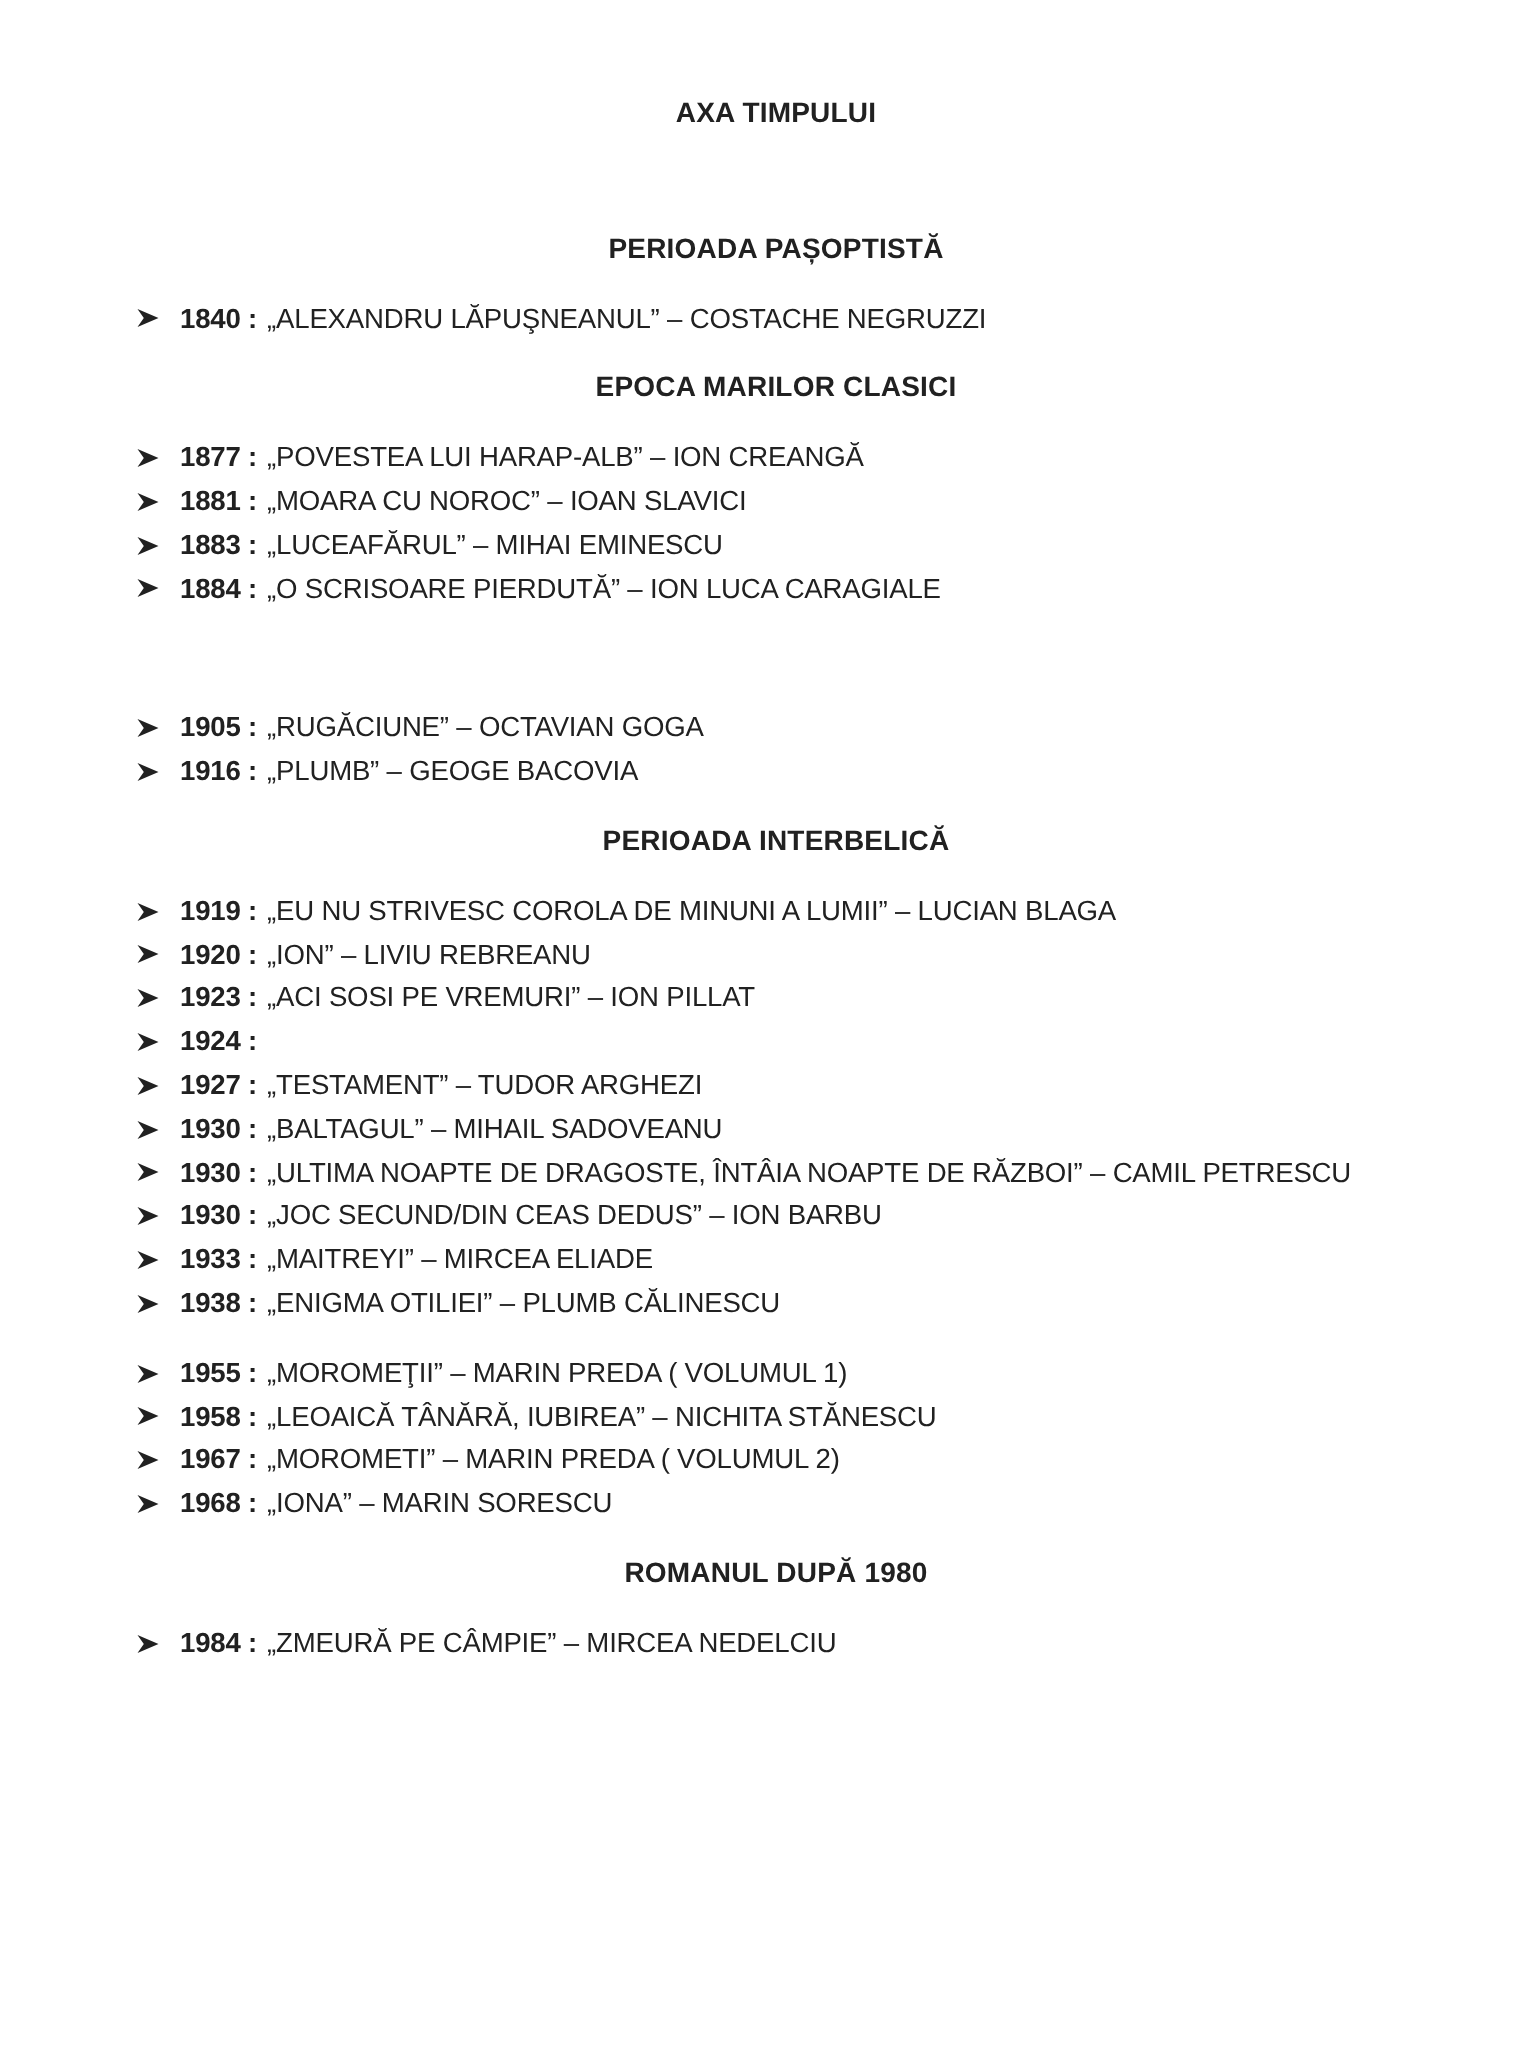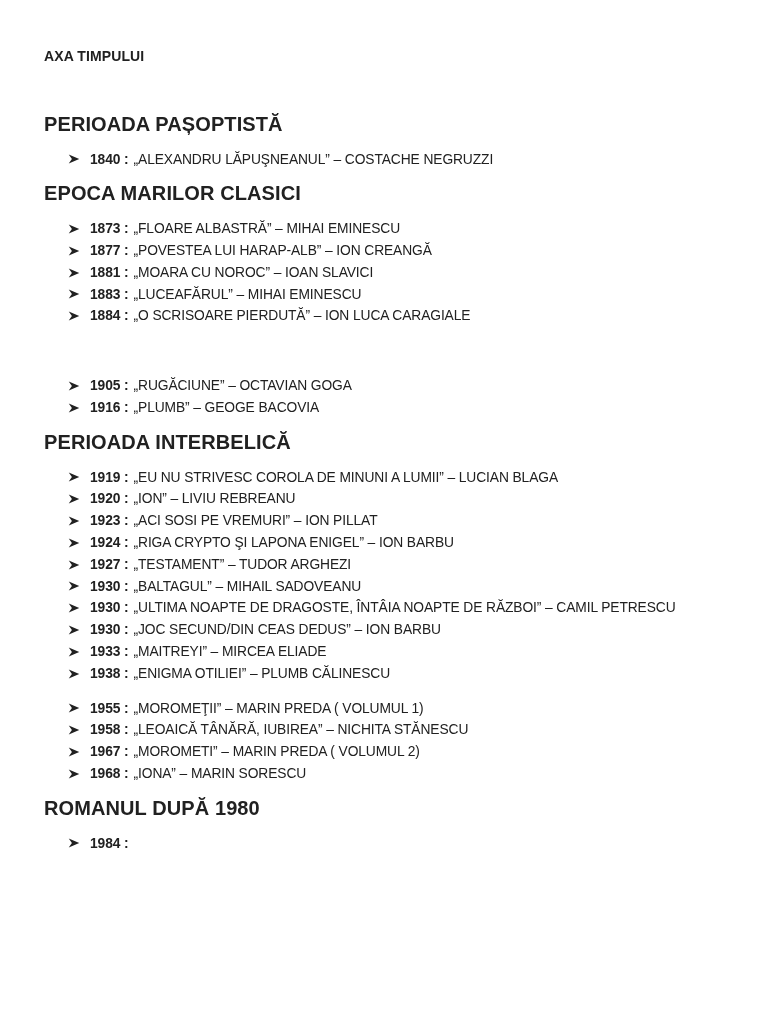--- a/index.html
+++ b/index.html
@@ -12,33 +12,34 @@
     width: 768px;
     height: 1024px;
     background: #ffffff;
     overflow: hidden;
     font-family: "Liberation Sans", sans-serif;
     color: #212121;
     box-sizing: border-box;
   }
   .content {
     padding: 46px 36px 0 44px;
+    text-align: center;
   }
   .doc-title {
     font-size: 14px;
     font-weight: bold;
     line-height: 21.8px;
     margin: 0 0 46px 0;
     letter-spacing: 0.1px;
   }
   .section {
     margin-bottom: 13px;
   }
   .section-heading {
-    font-size: 20px;
+    font-size: 14px;
     font-weight: bold;
     line-height: 21.8px;
     margin: 0 0 13px 0;
     letter-spacing: 0.1px;
   }
   .group + .group {
     margin-top: 48px;
   }
   .item {
     display: flex;
@@ -86,29 +87,20 @@
     <span class="entry">„ALEXANDRU LĂPUŞNEANUL” – COSTACHE NEGRUZZI</span>
   </div>
 </div>
           </div>
   </section>
 
   <section class="section">
     <h2 class="section-heading">EPOCA MARILOR CLASICI</h2>
     <div class="groups">
             <div class="group">
-  <div class="item">
-    <span class="bullet">
-      <svg width="12" height="12" viewBox="0 0 16 16" aria-hidden="true">
-        <path d="M1 2 L15 8 L1 14 L5.2 8 Z" fill="#212121"></path>
-      </svg>
-    </span>
-    <span class="year">1873 :</span>
-    <span class="entry">„FLOARE ALBASTRĂ” – MIHAI EMINESCU</span>
-  </div>
 
   <div class="item">
     <span class="bullet">
       <svg width="12" height="12" viewBox="0 0 16 16" aria-hidden="true">
         <path d="M1 2 L15 8 L1 14 L5.2 8 Z" fill="#212121"></path>
       </svg>
     </span>
     <span class="year">1877 :</span>
     <span class="entry">„POVESTEA LUI HARAP-ALB” – ION CREANGĂ</span>
   </div>
@@ -201,21 +193,20 @@
     <span class="entry">„ACI SOSI PE VREMURI” – ION PILLAT</span>
   </div>
 
   <div class="item">
     <span class="bullet">
       <svg width="12" height="12" viewBox="0 0 16 16" aria-hidden="true">
         <path d="M1 2 L15 8 L1 14 L5.2 8 Z" fill="#212121"></path>
       </svg>
     </span>
     <span class="year">1924 :</span>
-    <span class="entry">„RIGA CRYPTO ŞI LAPONA ENIGEL” – ION BARBU</span>
   </div>
 
   <div class="item">
     <span class="bullet">
       <svg width="12" height="12" viewBox="0 0 16 16" aria-hidden="true">
         <path d="M1 2 L15 8 L1 14 L5.2 8 Z" fill="#212121"></path>
       </svg>
     </span>
     <span class="year">1927 :</span>
     <span class="entry">„TESTAMENT” – TUDOR ARGHEZI</span>
@@ -324,19 +315,20 @@
     <h2 class="section-heading">ROMANUL DUPĂ 1980</h2>
     <div class="groups">
             <div class="group">
   <div class="item">
     <span class="bullet">
       <svg width="12" height="12" viewBox="0 0 16 16" aria-hidden="true">
         <path d="M1 2 L15 8 L1 14 L5.2 8 Z" fill="#212121"></path>
       </svg>
     </span>
     <span class="year">1984 :</span>
+    <span class="entry">„ZMEURĂ PE CÂMPIE” – MIRCEA NEDELCIU</span>
   </div>
 </div>
           </div>
   </section>
 </div>
   </div>
 </div>
 
 </body></html>

